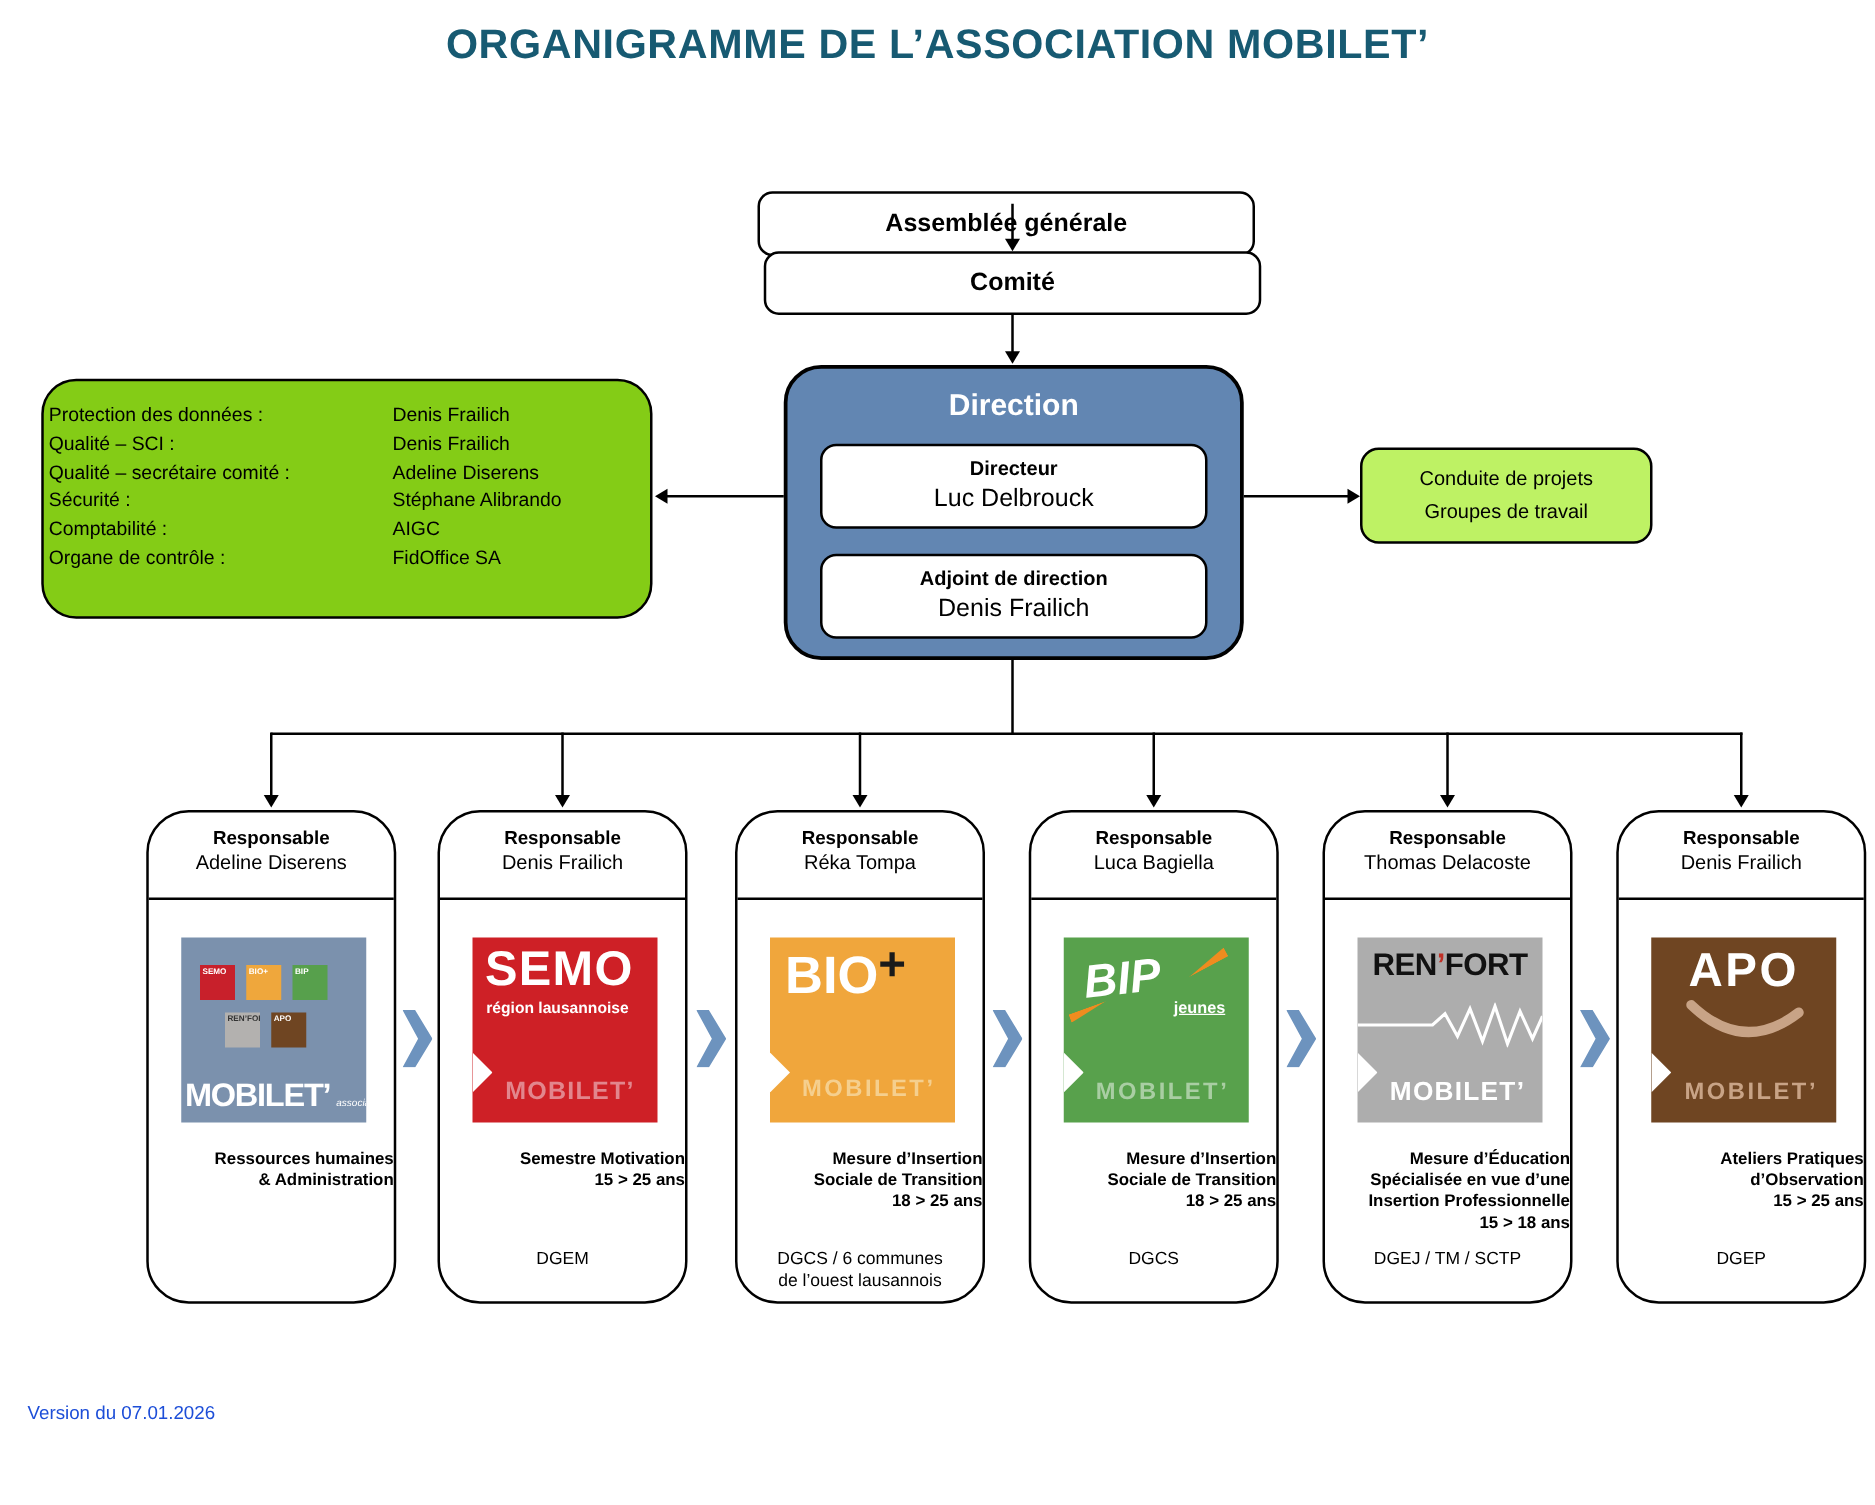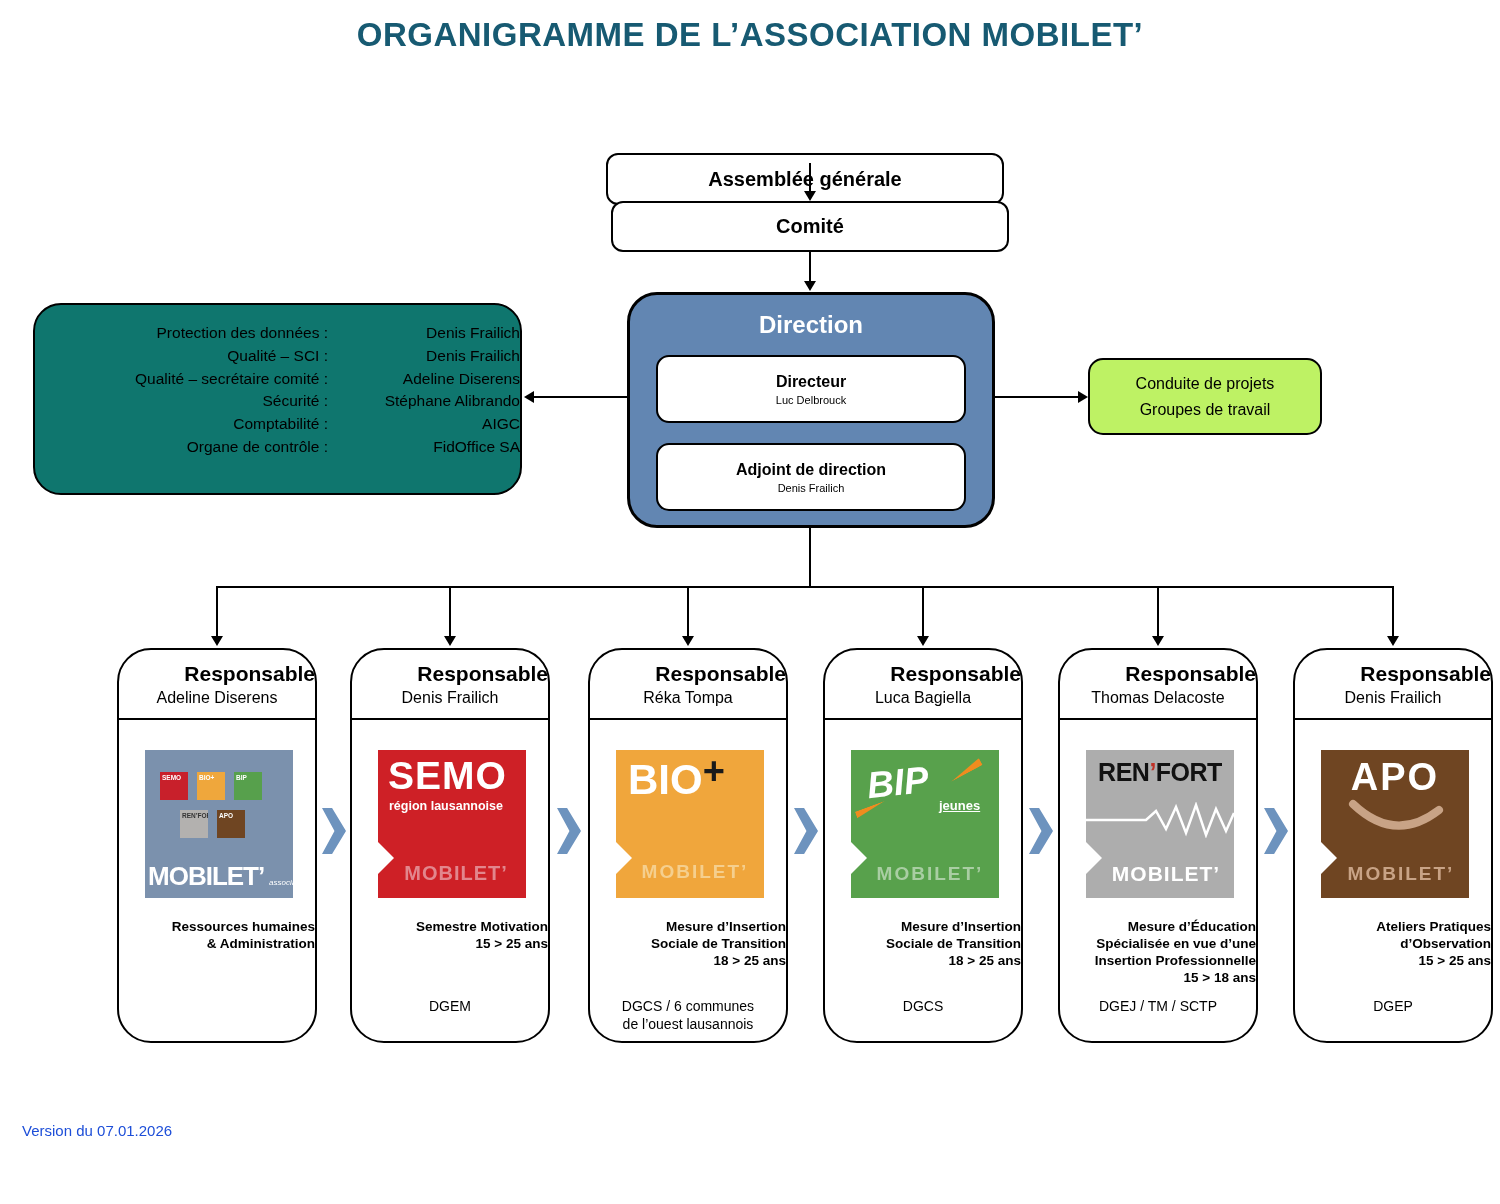--- a/index.html
+++ b/index.html
@@ -40,47 +40,46 @@
   .direction {
     position:absolute; left:627px; top:292px; width:368px; height:236px;
     background:#6286B2; border:3px solid #000; border-radius:30px; box-sizing:border-box;
   }
   .direction-title { position:absolute; top:16px; width:100%; text-align:center;
     color:#fff; font-size:24px; font-weight:bold; }
   .dir-inner { position:absolute; left:26px; width:310px; height:68px;
     background:#fff; border:2px solid #000; border-radius:13px; box-sizing:border-box;
     display:flex; flex-direction:column; align-items:center; justify-content:center; gap:3px; }
   .dir-inner .role { font-size:16px; font-weight:bold; }
-  .dir-inner .name { font-size:11px; }
+  .dir-inner .name { font-size:20px; }
 
   
   .support {
     position:absolute; left:33px; top:303px; width:489px; height:192px;
-    background:#0f766e; border:2px solid #000; border-radius:28px; box-sizing:border-box;
-    padding:17px 0 0 18px;
-    text-align:right;
+    background:#84cc16; border:2px solid #000; border-radius:28px; box-sizing:border-box;
+    padding:17px 0 0 4px;
   }
   .support-row { display:grid; grid-template-columns:275px 1fr; line-height:22.8px; font-size:15.5px; }
 
   
   .projects {
     position:absolute; left:1088px; top:358px; width:234px; height:77px;
     background:#bef264; border:2px solid #000; border-radius:15px; box-sizing:border-box;
     display:flex; flex-direction:column; align-items:center; justify-content:center;
     font-size:16px; line-height:26px;
   }
 
   
   .prog {
     position:absolute; top:648px; width:200px; height:395px;
     background:#fff; border:2px solid #000; border-radius:34px; box-sizing:border-box;
   }
   .prog-head { position:absolute; top:0; left:0; width:100%; height:70px;
     border-bottom:2px solid #000; box-sizing:border-box; text-align:center; }
-  .prog-resp-label { margin-top:12px; font-size:21px; font-weight:bold;text-align:right; }
+  .prog-resp-label { margin-top:12px; font-size:15px; font-weight:bold; }
   .prog-resp-name { margin-top:3px; font-size:16px; }
   .prog-desc { position:absolute; top:268px; left:0; width:100%; text-align:right;
     font-size:13.5px; font-weight:bold; line-height:17px; white-space:pre-line; }
   .prog-org { position:absolute; top:347px; left:0; width:100%; text-align:center;
     font-size:14px; line-height:18px; white-space:pre-line; }
 
   
   .gap-chevron { position:absolute; top:808px; width:24px; height:46px; background:#6D93BE;
     clip-path:polygon(0 0, 42% 0, 100% 50%, 42% 100%, 0 100%, 52% 50%); }
 

